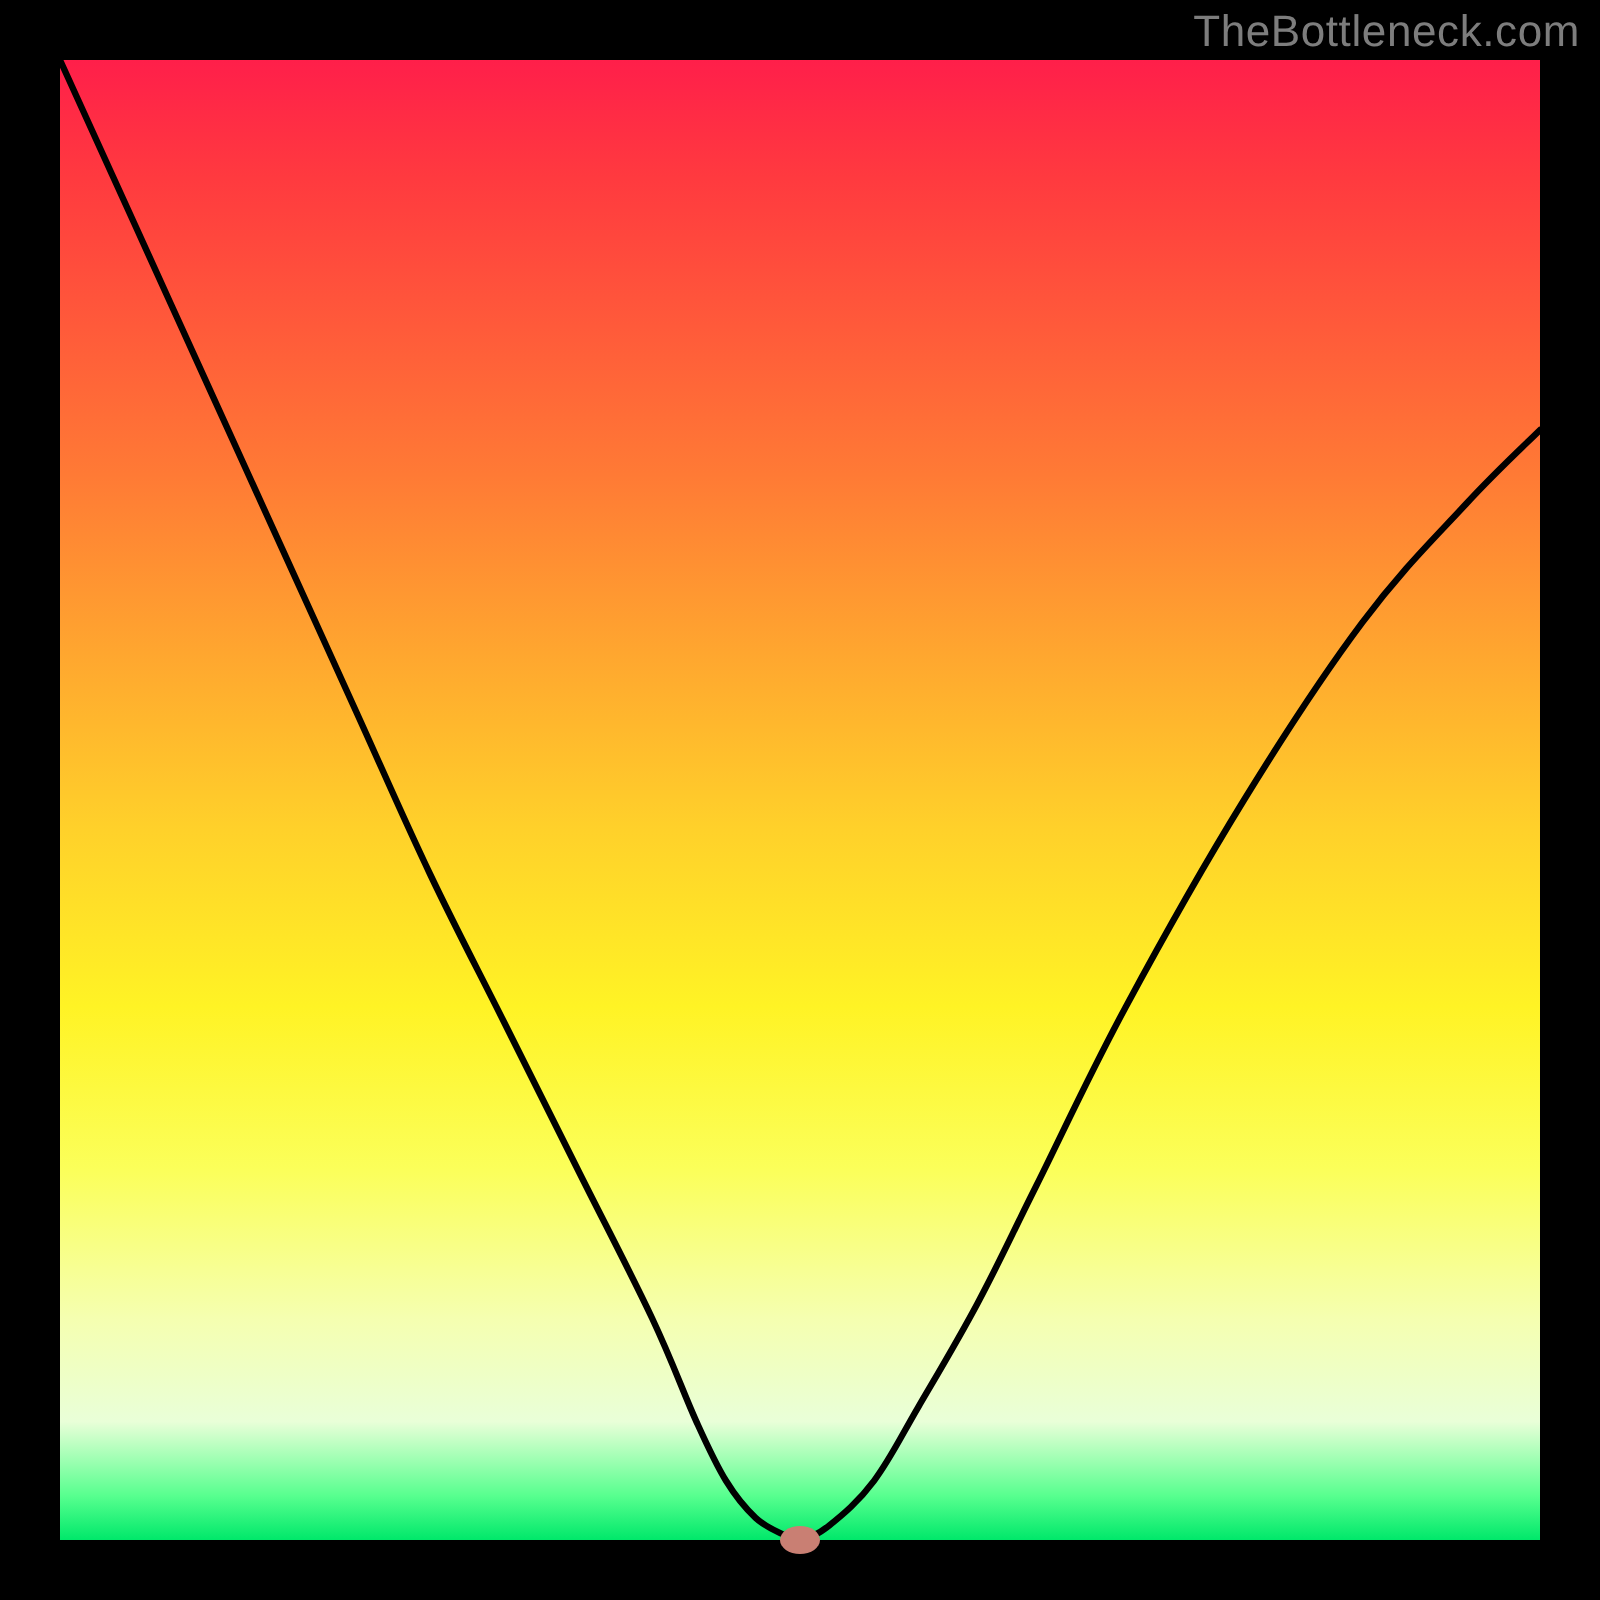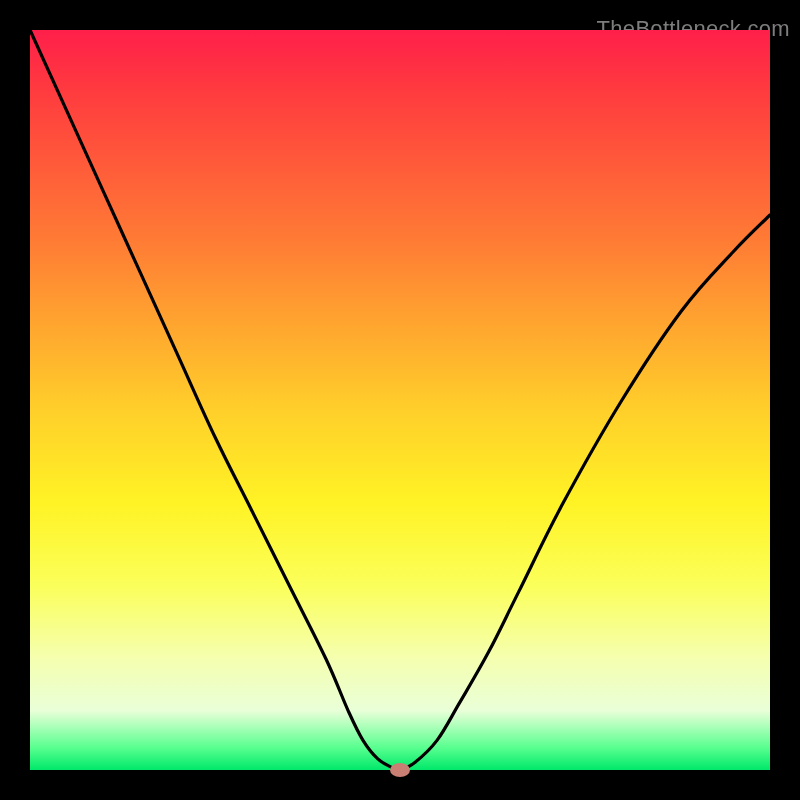--- a/index.html
+++ b/index.html
@@ -12,21 +12,21 @@
     overflow: hidden;
   }
   .stage {
     position: relative;
     width: 800px;
     height: 800px;
     background: #000;
   }
   .watermark {
     position: absolute;
-    top: 16px;
+    top: 3px;
     right: 10px;
     color: #7d7d7d;
     font-size: 22px;
     font-weight: 500;
     letter-spacing: 0.3px;
     user-select: none;
   }
   
   .plot {
     position: absolute;

